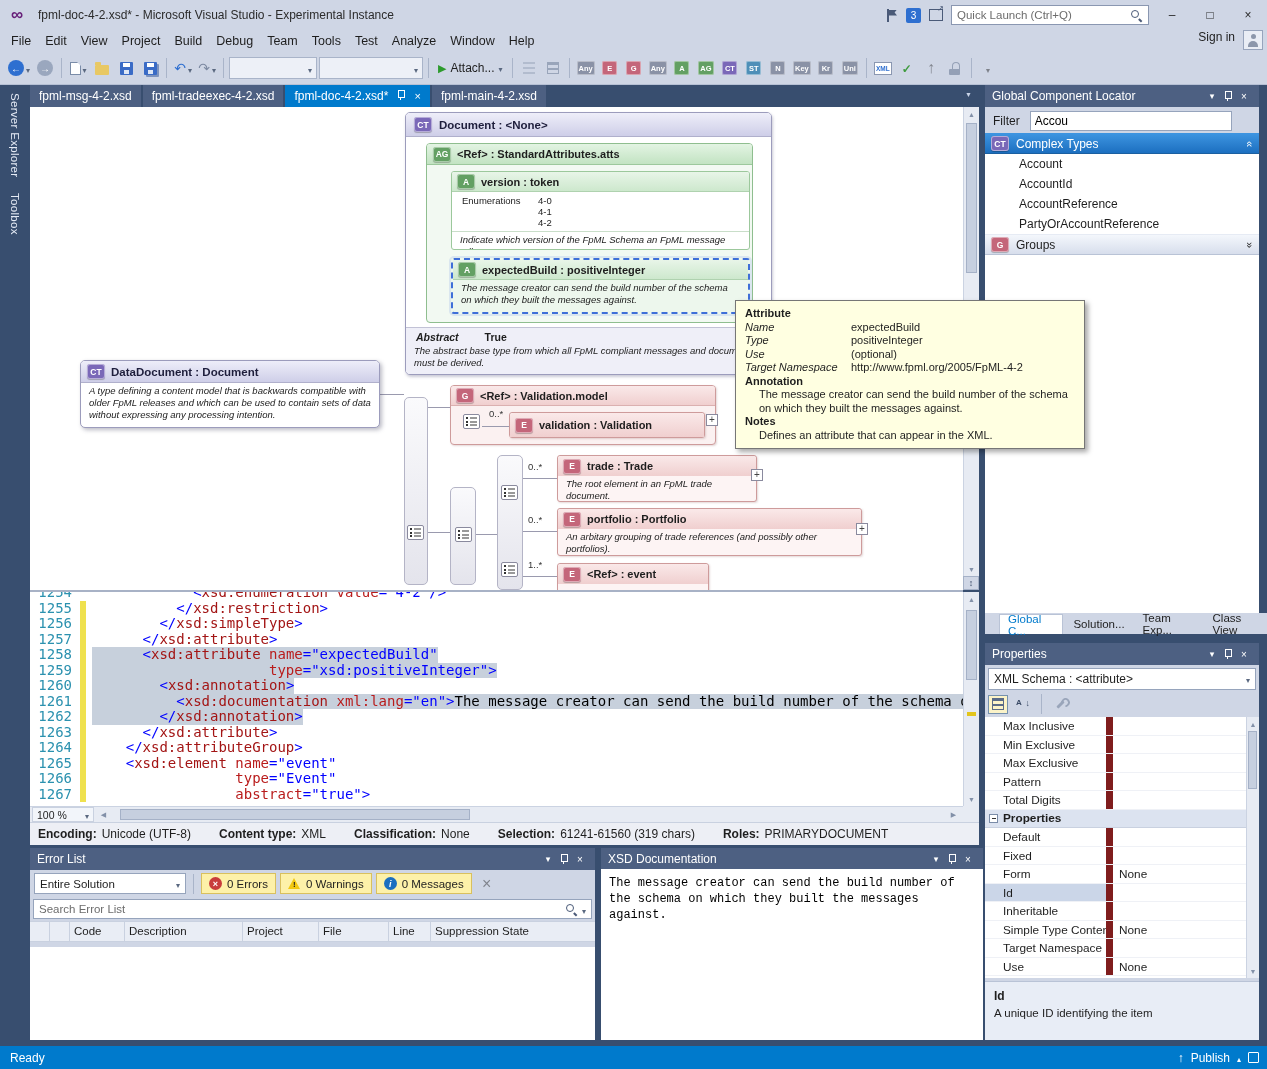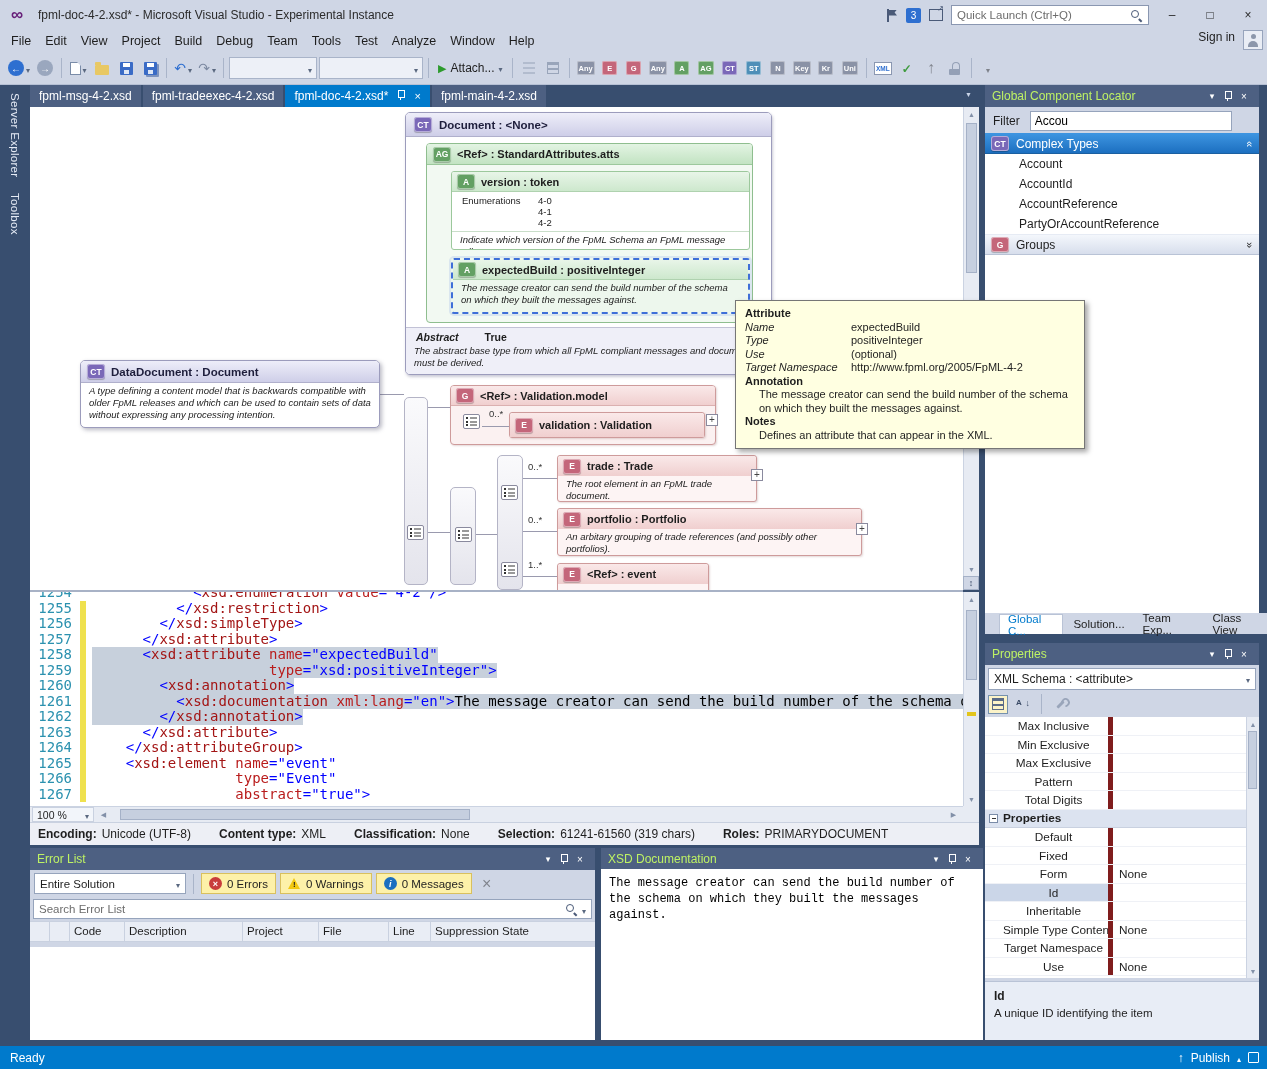--- a/index.html
+++ b/index.html
@@ -141,21 +141,21 @@
   .zoombox { position:absolute; left:2px; top:0; width:62px; height:15px; display:flex; align-items:center; justify-content:space-between; padding:0 4px; font-size:10.5px; background:#F2F5FA; border:1px solid #C9D1E0; }
   .htrack { position:absolute; left:80px; right:20px; top:2px; height:11px; background:#E7EBF3; }
   .hthumb { position:absolute; left:10px; width:350px; height:11px; background:#C6CFDF; border:1px solid #A5B1C7; }
   .sbcorner { position:absolute; left:963px; top:806px; width:16px; height:16px; background:#E7EBF3; }
 
   .infobar { position:absolute; left:30px; top:822px; width:949px; height:23px; background:#EDEFF5; border-top:1px solid #C9D1E0; display:flex; align-items:center; font-size:12px; padding-left:8px; }
   .ib-pair { display:flex; gap:5px; margin-right:28px; white-space:nowrap;align-items:flex-end; }
 
   
   .panel { position:absolute; background:#CFD6E5; }
-  .twt { height:21px; background:#4D6082; color:#bef264; display:flex; align-items:center; padding:11px 7px; font-size:12px; }
+  .twt { height:21px; background:#4D6082; color:#ffffff; display:flex; align-items:center; padding:11px 7px; font-size:12px; }
   .twt .sp { flex:1; }
   .twt-ic { width:16px; height:16px; display:flex; align-items:center; justify-content:center; color:#fff; font-size:10px; }
   .chev-ico::before { content:"▾"; font-size:9px; }
 
   
   .eltools { height:27px; display:flex; align-items:center; gap:4px; padding:0 4px; }
   .elcombo { width:152px; height:21px; background:#fff; border:1px solid #96A4BC; display:flex; align-items:center; justify-content:space-between; padding:0 5px; font-size:11.5px; }
   .elbtn { height:21px; display:flex; align-items:center; gap:5px; padding:0 7px; background:#FDF1A9; border:1px solid #D9C05E; font-size:11.5px; }
   .ic-err { width:13px; height:13px; border-radius:50%; background:#C83C3C; color:#fff; font-size:9px; font-weight:bold; display:flex; align-items:center; justify-content:center; }
   .ic-err::before { content:"×"; }
@@ -195,21 +195,21 @@
   .ptb.on { background:#FBF3C8; border:1px solid #7591AE; }
   .catico { width:12px; height:12px; border:1px solid #5A6B88; background:linear-gradient(to bottom,#5A6B88 0 2px,transparent 2px 5px,#5A6B88 5px 7px,transparent 7px 12px); }
   .sortico { position:relative; width:14px; height:13px; }
   .sortico::before { content:"A"; position:absolute; left:0; top:0; font-size:8px; font-weight:bold; color:#3A4A66; }
   .sortico::after { content:"↓"; position:absolute; right:0; top:0; font-size:9px; color:#3A4A66; }
   .wrench { width:13px; height:13px; position:relative; opacity:.45; }
   .wrench::before { content:""; position:absolute; left:5px; top:2px; width:3px; height:9px; background:#5A6B88; transform:rotate(45deg); border-radius:1px; }
   .wrench::after { content:""; position:absolute; left:7px; top:0; width:5px; height:5px; border:2px solid #5A6B88; border-radius:50%; border-bottom-color:transparent; transform:rotate(45deg); }
   #prop-rows { position:absolute; left:0; top:74px; width:261px; height:261px; background:#fff; overflow:hidden; }
   .prow { display:flex; height:18.5px; border-bottom:1px solid #EFF1F6; font-size:11.8px; background:#fff; }
-  .prow .pn { width:128px; padding:2px 4px 0 18px; border-right:5px solid #7f1d1d; white-space:nowrap; overflow:hidden;text-align:center; }
+  .prow .pn { width:128px; padding:2px 4px 0 18px; border-right:7px solid #7f1d1d; white-space:nowrap; overflow:hidden; }
   .prow .pv { flex:1; padding:2px 6px 0; }
   .prow.selrow .pn { background:#CBD6E8; }
   .pcat { display:flex; align-items:center; height:18.5px; background:#DCE3F0; font-weight:bold; font-size:11.8px; padding-left:4px; border-bottom:1px solid #C9D1E0; gap:5px; }
   .expbox { width:9px; height:9px; border:1px solid #7A8CA8; background:#fff; position:relative; display:inline-block; }
   .expbox::before { content:""; position:absolute; left:1.5px; top:3px; width:4px; height:1px; background:#333; }
   .phelp { position:absolute; left:0; top:338px; width:274px; height:59px; background:#E8EDF6; border-top:1px solid #B9C3D6; padding:7px 9px; }
   .phelp .ht { font-weight:bold; font-size:12px; }
   .phelp .hd { font-size:11.5px; margin-top:4px; }
 
   

